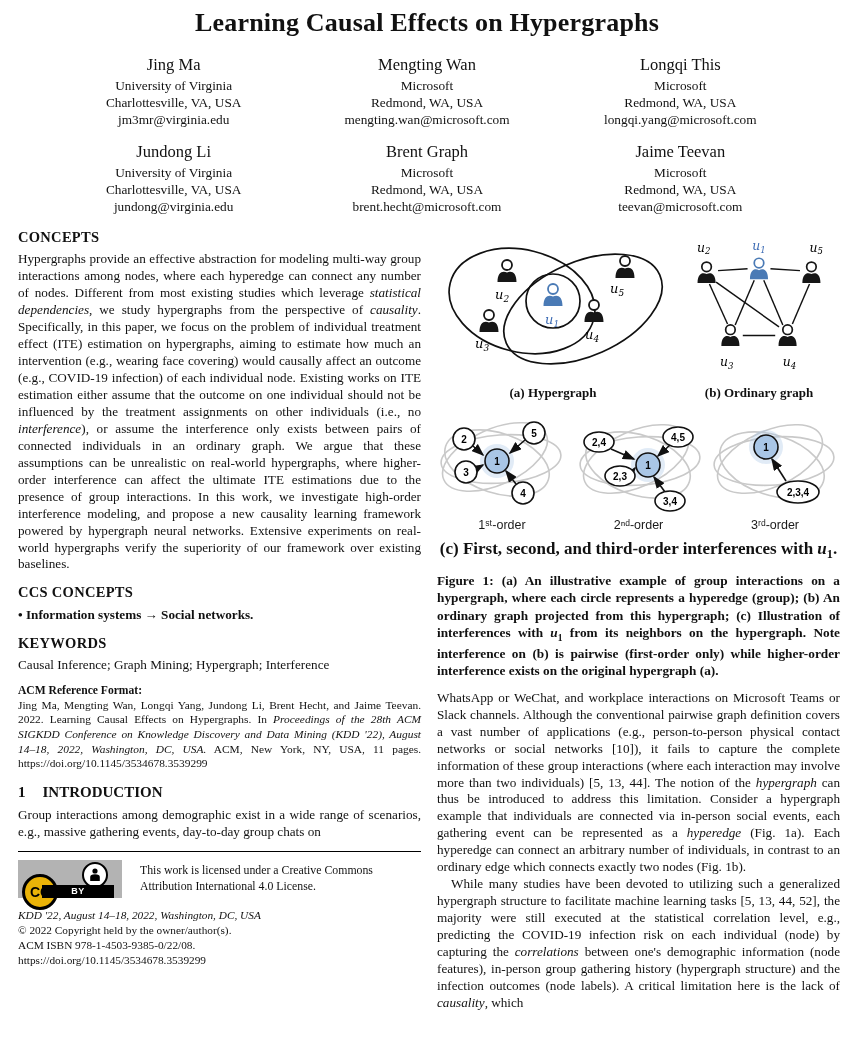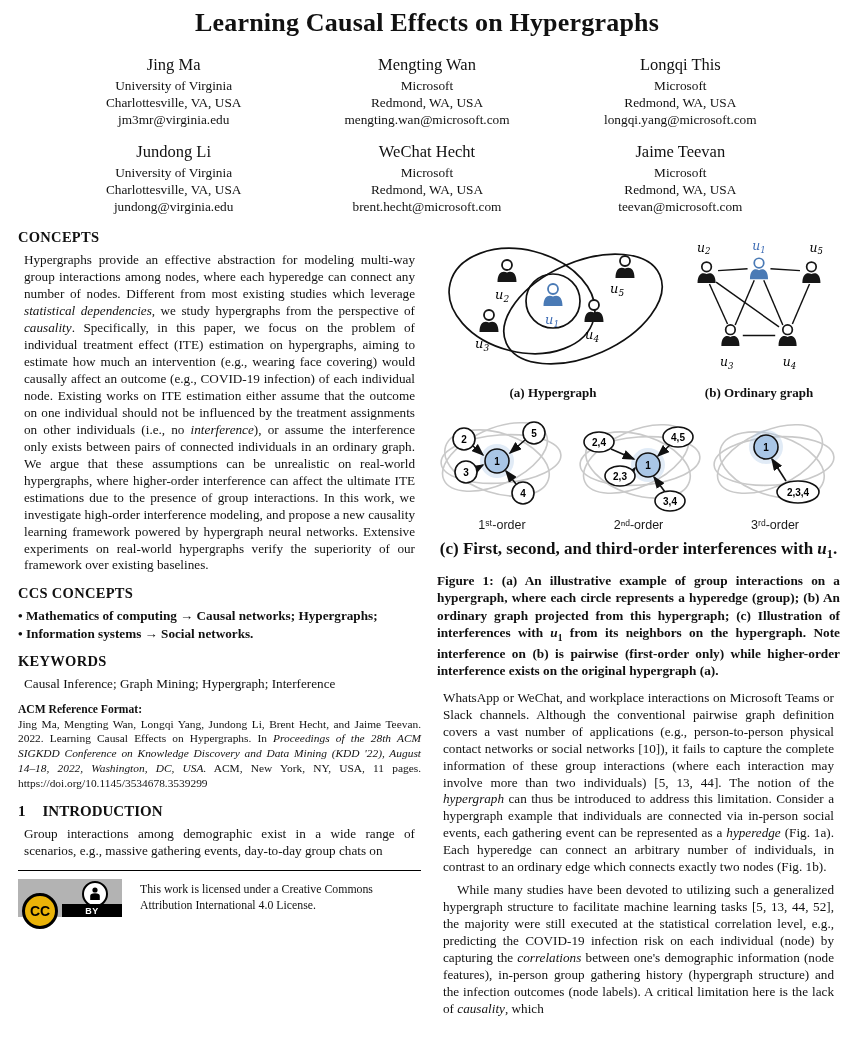--- a/index.html
+++ b/index.html
@@ -12,38 +12,38 @@
   .authors{display:grid;grid-template-columns:repeat(3,1fr);width:760px;margin:16px auto 0 auto;row-gap:13px;}
   .author{text-align:center;line-height:1.28;}
   .author .name{font-size:16.5px;margin-bottom:2px;}
   .author .line{font-size:13.3px;}
 
   .cols{display:flex;gap:16px;margin-top:12px;}
   .col{width:403px;flex:0 0 403px;}
 
   h2.sec{font-size:14.5px;font-weight:bold;margin:11px 0 5px 0;letter-spacing:.3px;}
   h2.sec.first{margin-top:2px;}
-  p.body{font-size:13.2px;line-height:1.285;text-align:justify;margin:6px;}
+  p.body{font-size:13.2px;line-height:1.285;text-align:justify;margin:0;}
   p.body.indent{text-indent:14px;}
   .ccs-line{font-size:13.2px;line-height:1.3;font-weight:bold;text-align:justify;margin:0;}
   .kw{font-size:13.2px;}
 
   .acmref-head{font-size:11.6px;font-weight:bold;margin:10px 0 1px 0;}
   .acmref{font-size:11.4px;line-height:1.29;text-align:justify;margin:0;}
 
   .intro-head{font-size:15px;font-weight:bold;margin:13px 0 6px 0;}
   .intro-head .num{margin-right:17px;}
 
   .foot-rule{border:none;border-top:1px solid #000;margin:10px 0 0 0;}
   .license-row{display:flex;gap:18px;margin-top:8px;align-items:flex-start;}
   .cc-badge{width:104px;height:38px;background:#b3b3b3;position:relative;flex:0 0 104px;}
   .cc-circle{position:absolute;left:4px;top:14px;width:30px;height:30px;border:3px solid #000;border-radius:50%;
              background:#eab308;display:flex;align-items:center;justify-content:center;
              font-family:"Liberation Sans",sans-serif;font-weight:bold;font-size:14px;color:#000;}
-  .by-strip{position:absolute;right:0;bottom:0;width:60px;height:13px;background:#000;color:#fff;
+  .by-strip{position:absolute;right:8px;bottom:0;width:72px;height:13px;background:#000;color:#fff;
             font-family:"Liberation Sans",sans-serif;font-size:9px;font-weight:bold;
             display:flex;align-items:center;justify-content:center;letter-spacing:.5px;}
   .person-circle{position:absolute;right:14px;top:2px;width:22px;height:22px;border:2.5px solid #000;border-radius:50%;
                  background:#fff;display:flex;align-items:center;justify-content:center;}
   .license-text{font-size:11.8px;line-height:1.32;padding-top:3px;}
 
   .footer-block{margin-top:10px;font-size:11.3px;line-height:1.34;}
   .footer-block .venue{font-style:italic;}
   .doi-link{color:#111;text-decoration:none;}
 
@@ -87,41 +87,40 @@
       <div class="line">Redmond, WA, USA</div>
       <div class="line">longqi.yang@microsoft.com</div>
     </div>
     <div class="author">
       <div class="name">Jundong Li</div>
       <div class="line">University of Virginia</div>
       <div class="line">Charlottesville, VA, USA</div>
       <div class="line">jundong@virginia.edu</div>
     </div>
     <div class="author">
-      <div class="name">WeChat Hecht</div>
+      <div class="name">Brent Graph</div>
       <div class="line">Microsoft</div>
       <div class="line">Redmond, WA, USA</div>
       <div class="line">brent.hecht@microsoft.com</div>
     </div>
     <div class="author">
       <div class="name">Jaime Teevan</div>
       <div class="line">Microsoft</div>
       <div class="line">Redmond, WA, USA</div>
       <div class="line">teevan@microsoft.com</div>
     </div>
   </div>
 
   <div class="cols">
 
     <div class="col">
       <h2 class="sec first">CONCEPTS</h2>
       <p class="body"><span>Hypergraphs provide an effective abstraction for modeling multi-way group interactions among nodes, where each hyperedge can connect any number of nodes. Different from most existing studies which leverage </span><span style="font-style: italic;">statistical dependencies</span><span>, we study hypergraphs from the perspective of </span><span style="font-style: italic;">causality</span><span>. Specifically, in this paper, we focus on the problem of individual treatment effect (ITE) estimation on hypergraphs, aiming to estimate how much an intervention (e.g., wearing face covering) would causally affect an outcome (e.g., COVID-19 infection) of each individual node. Existing works on ITE estimation either assume that the outcome on one individual should not be influenced by the treatment assignments on other individuals (i.e., no </span><span style="font-style: italic;">interference</span><span>), or assume the interference only exists between pairs of connected individuals in an ordinary graph. We argue that these assumptions can be unrealistic on real-world hypergraphs, where higher-order interference can affect the ultimate ITE estimations due to the presence of group interactions. In this work, we investigate high-order interference modeling, and propose a new causality learning framework powered by hypergraph neural networks. Extensive experiments on real-world hypergraphs verify the superiority of our framework over existing baselines.</span></p>
 
       <h2 class="sec">CCS CONCEPTS</h2>
-      <p class="ccs-line">• Mathematics of computing → Causal networks; Hypergraphs;</p>
       <p class="ccs-line">• Information systems → Social networks.</p>
 
       <h2 class="sec">KEYWORDS</h2>
       <p class="body kw">Causal Inference; Graph Mining; Hypergraph; Interference</p>
 
       <p class="acmref-head">ACM Reference Format:</p>
       <p class="acmref"><span>Jing Ma, Mengting Wan, Longqi Yang, Jundong Li, Brent Hecht, and Jaime Teevan. 2022. Learning Causal Effects on Hypergraphs. In </span><span style="font-style: italic;">Proceedings of the 28th ACM SIGKDD Conference on Knowledge Discovery and Data Mining (KDD '22), August 14–18, 2022, Washington, DC, USA.</span><span> ACM, New York, NY, USA, 11 pages. https://doi.org/10.1145/3534678.3539299</span></p>
 
       <h3 class="intro-head"><span class="num">1</span><span>INTRODUCTION</span></h3>
       <p class="body">Group interactions among demographic exist in a wide range of scenarios, e.g., massive gathering events, day-to-day group chats on</p>
@@ -135,20 +134,26 @@
             <svg width="12" height="14" viewBox="0 0 12 14">
               <circle cx="6" cy="3" r="2.6" fill="#000"></circle>
               <path d="M1.2,13 L1.2,9 Q1.2,6.2 6,6.2 Q10.8,6.2 10.8,9 L10.8,13 Z" fill="#000"></path>
             </svg>
           </div>
           <div class="by-strip">BY</div>
         </div>
         <div class="license-text">This work is licensed under a Creative Commons Attribution International 4.0 License.</div>
       </div>
 
+      <div class="footer-block">
+        <div class="venue">KDD '22, August 14–18, 2022, Washington, DC, USA</div>
+        <div>© 2022 Copyright held by the owner/author(s).</div>
+        <div>ACM ISBN 978-1-4503-9385-0/22/08.</div>
+        <div><a class="doi-link">https://doi.org/10.1145/3534678.3539299</a></div>
+      </div>
     </div>
 
     <div class="col">
 
       <div class="fig-row-ab">
 
         <div class="subfig">
           <svg width="232" height="150" viewBox="0 0 232 150">
             <defs>
               <g id="personG">

